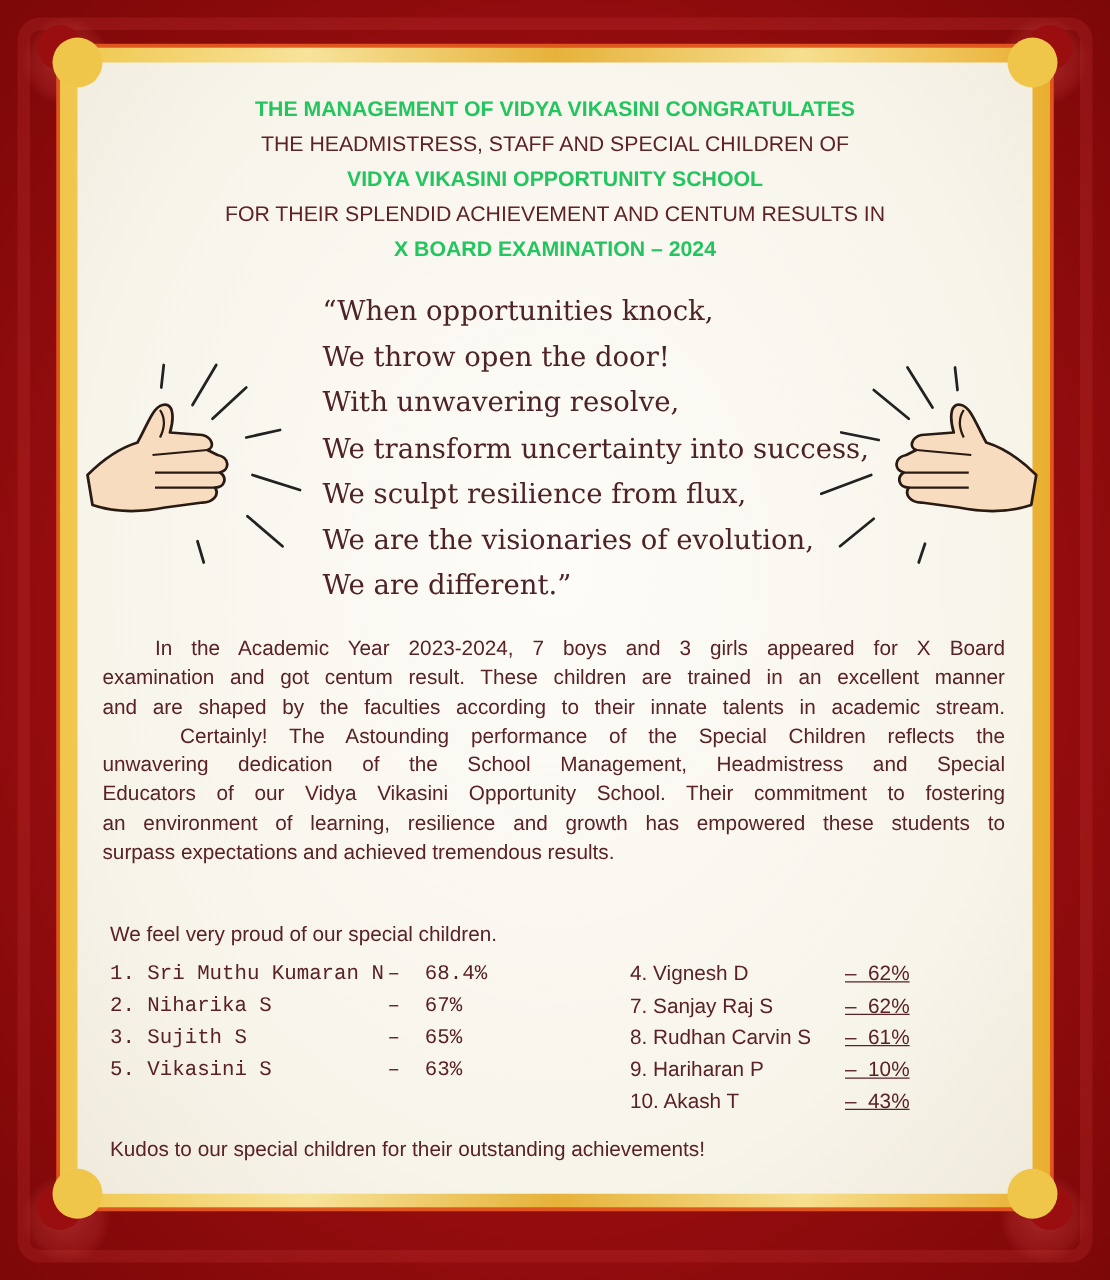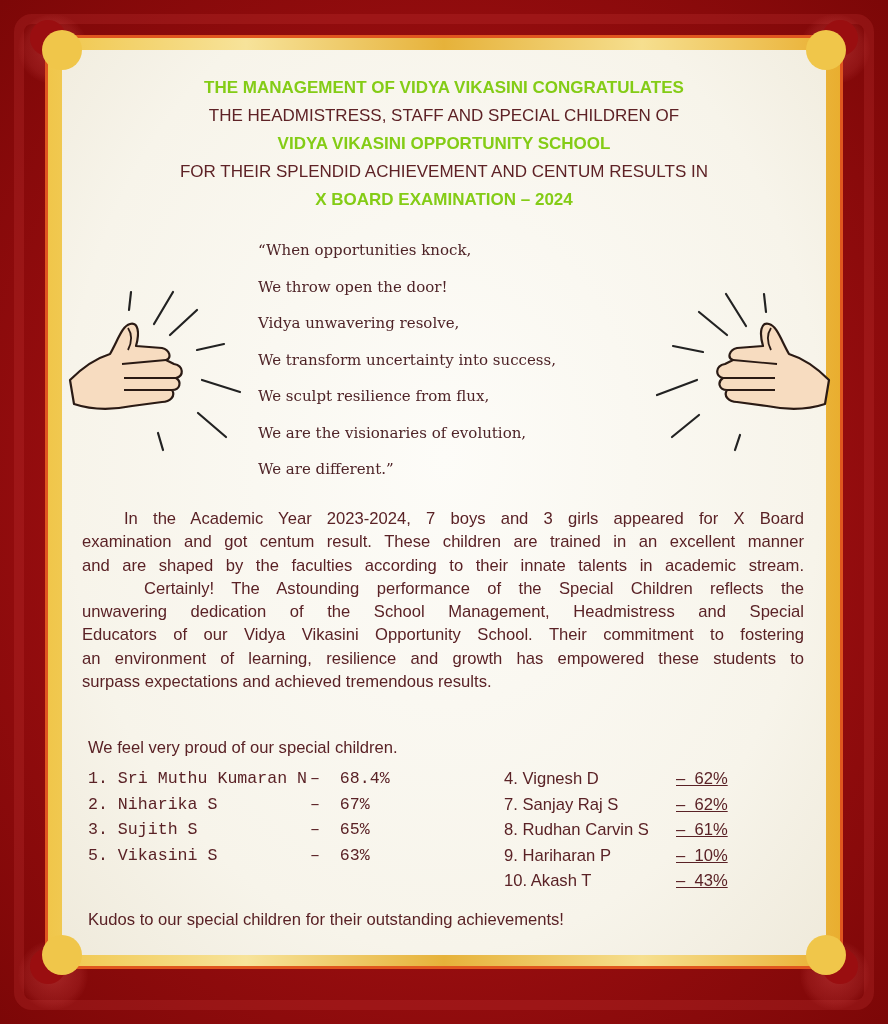--- a/index.html
+++ b/index.html
@@ -24,23 +24,23 @@
   .gold-notch { position:absolute; width:36px; height:36px; background:#9a0e10; border-radius:50%; }
   .paper {
     position:absolute; left:62px; top:50px; width:764px; height:905px;
     background: radial-gradient(ellipse at 50% 45%, #fdfcf8 0%, #f7f4ea 70%, #efeadb 100%);
   }
   .paper-notch { position:absolute; width:40px; height:40px; background:#f0c64a; border-radius:50%; }
   .content { position:absolute; left:62px; top:50px; width:764px; height:905px; color:#5a2226; }
 
   .header { position:absolute; top:24px; left:0; width:764px; text-align:center; }
   .hline { font-size:17px; line-height:28px; color:#5e2226; white-space:nowrap; }
-  .hline.bold { font-weight:bold; color:#84cc16; }
+  .hline.bold { font-weight:bold; color:#22c55e; }
 
-  .poem { position:absolute; left:196px; top:190px; font-family:"DejaVu Serif", serif; font-size:15px; color:#4e2327; }
+  .poem { position:absolute; left:196px; top:190px; font-family:"DejaVu Serif", serif; font-size:22px; color:#4e2327; }
   .poem div { height:36.5px; line-height:20px; white-space:nowrap; }
 
   .hands { position:absolute; }
   .hands-left { left:0px; top:230px; width:180px; height:180px; }
   .hands-right { left:585px; top:230px; width:190px; height:180px; }
 
   .para { position:absolute; left:20px; width:722px; font-size:16.6px; line-height:23.3px; color:#5a2226; text-align:justify; }
 
   .proud { position:absolute; left:26px; top:688px; font-size:16.6px; color:#5a2226; }
   .list { position:absolute; top:716px; font-size:16.6px; color:#5a2226; }
@@ -119,21 +119,21 @@
       <path d="M130 84 L 86 80"></path>
       <path d="M128 98 L 76 98"></path>
       <path d="M128 110 L 80 110"></path>
       <path d="M124 48 C 120 54, 120 62, 124 70"></path>
     </g>
   </svg>
 
   <div class="poem">
     <div>“When opportunities knock,</div>
     <div>We throw open the door!</div>
-    <div>Vidya unwavering resolve,</div>
+    <div>With unwavering resolve,</div>
     <div>We transform uncertainty into success,</div>
     <div>We sculpt resilience from flux,</div>
     <div>We are the visionaries of evolution,</div>
     <div>We are different.”</div>
   </div>
 
   <div class="para" style="top:457px;">
     <div style="padding-left:42px;text-align:justify;text-align-last:justify;">In the Academic Year 2023-2024, 7 boys and 3 girls appeared for X Board</div>
     <div style="text-align:justify;text-align-last:justify;">examination and got centum result. These children are trained in an excellent manner</div>
     <div style="text-align:justify;text-align-last:justify;">and are shaped by the faculties according to their innate talents in academic stream.</div>

